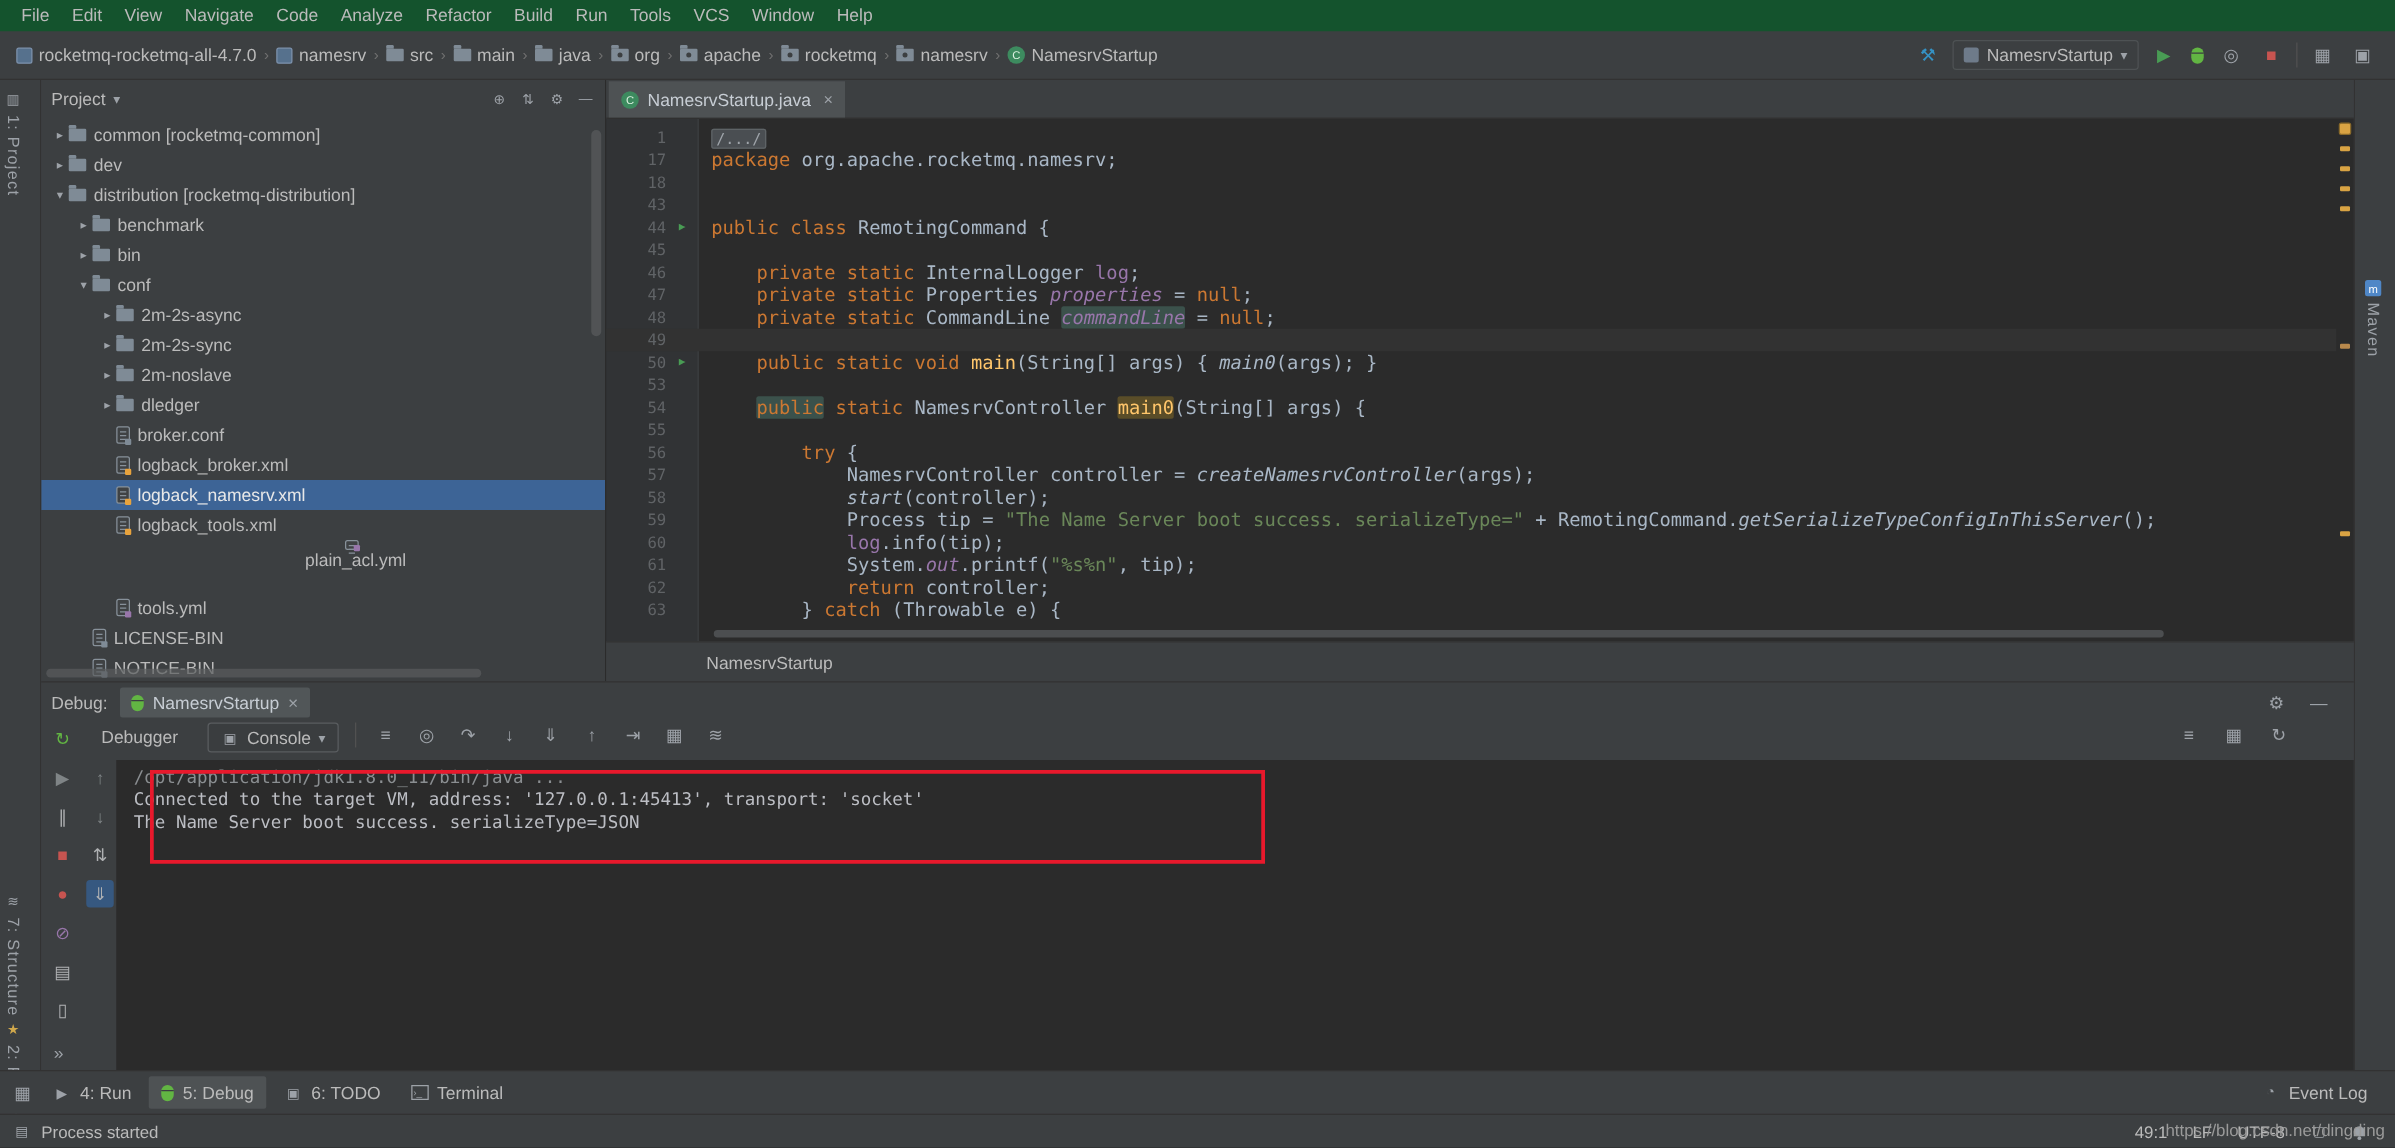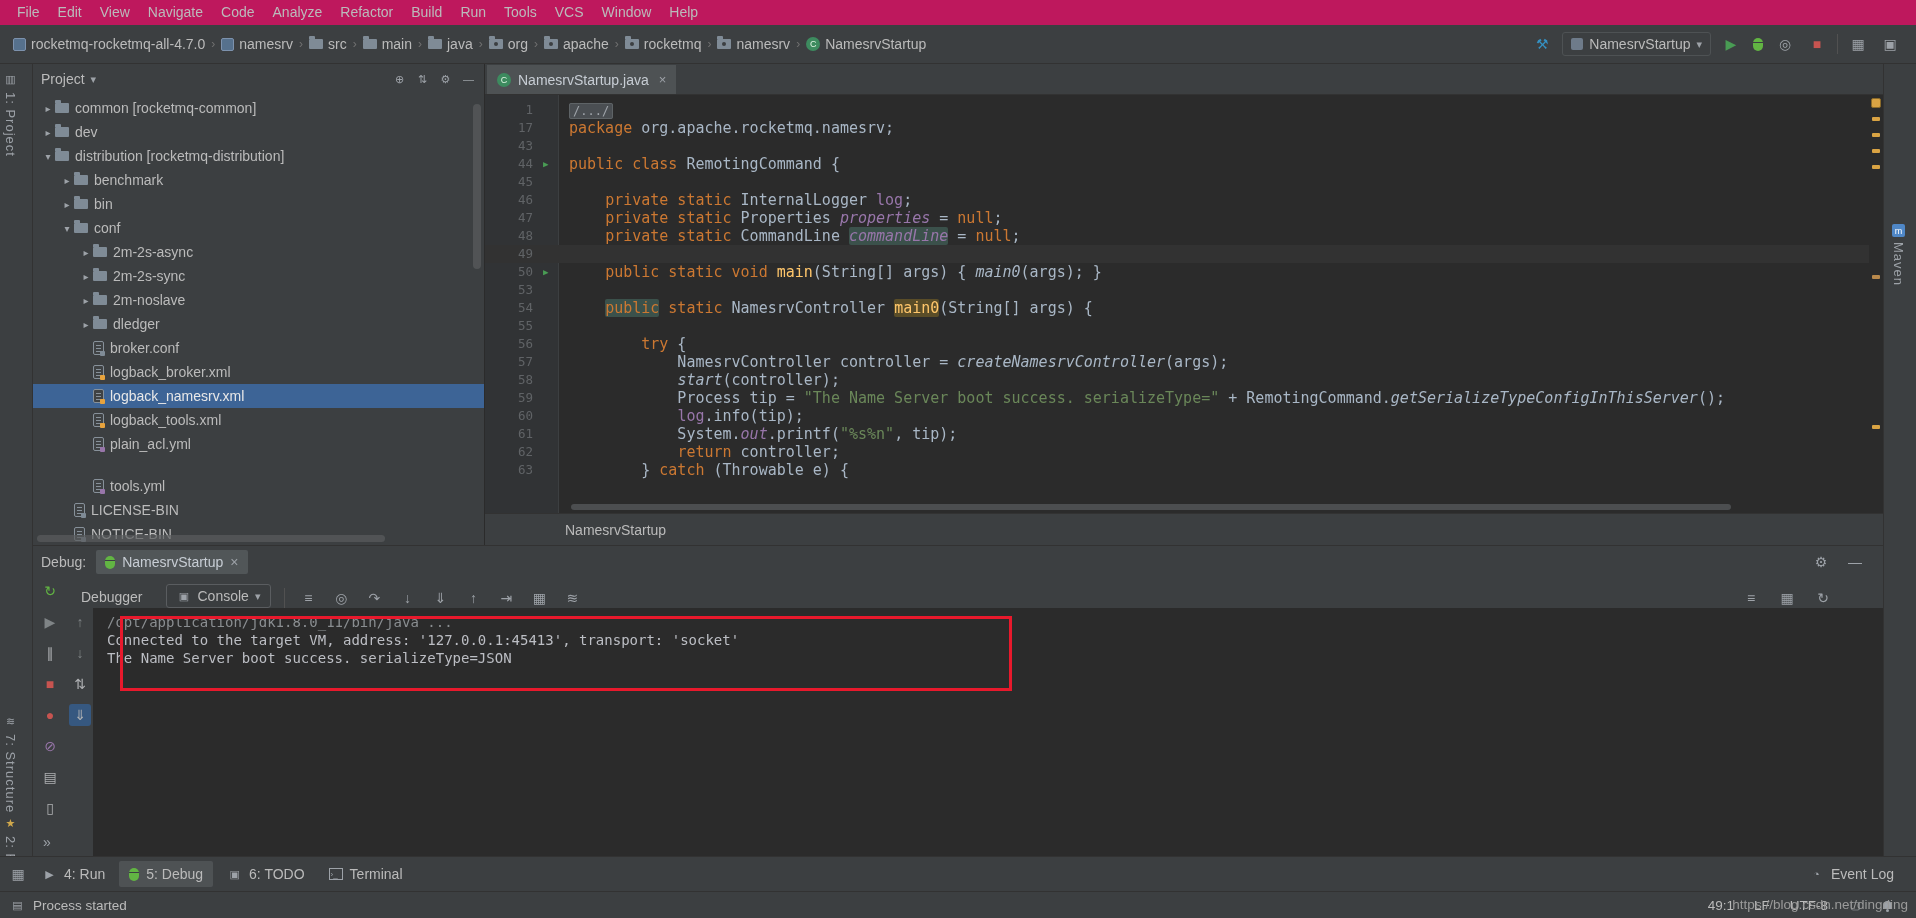--- a/index.html
+++ b/index.html
@@ -3,21 +3,21 @@
 <meta charset="utf-8">
 <style>
   * { margin:0; padding:0; box-sizing:border-box; }
   html,body { background:#2b2b2b; }
   #root { position:relative; width:1916px; height:918px; background:#3c3f41;
           color:#bbbbbb; font-family:"Liberation Sans",sans-serif; font-size:14px;
           overflow:hidden; user-select:none; }
 
   
   .menu-bar { position:absolute; left:0; top:0; right:0; height:25px;
-              display:flex; align-items:center; padding-left:8px; background:#be185d; }
+              display:flex; align-items:center; padding-left:8px; background:#14532d; }
   .menu-item { padding:0 9px; line-height:25px; color:#bbbbbb; cursor:default; }
 
   
   .main-toolbar { position:absolute; left:0; top:25px; right:0; height:39px;
                   display:flex; align-items:center; padding:0 10px;
                   border-bottom:1px solid #323232; }
   .crumbs { display:flex; align-items:center; }
   .crumb { display:flex; align-items:center; gap:5px; padding:2px 3px; color:#bbbbbb; }
   .crumb-sep { color:#707070; margin:0 3px; font-size:12px; }
   .toolbar-right { margin-left:auto; display:flex; align-items:center; gap:10px; padding-right:6px; }
@@ -124,21 +124,21 @@
   
   .debug-panel { position:absolute; left:33px; top:545px; width:1850px; height:311px;
                  background:#3c3f41; border-top:1px solid #323232; }
   .debug-header { position:absolute; left:0; top:0; right:0; height:32px; display:flex;
                   align-items:center; padding:0 8px; gap:10px; }
   .dbg-tab { display:flex; align-items:center; gap:7px; padding:4px 9px; background:#515658;
              border-radius:2px; color:#c7cdd4; }
   .dbg-tab .close { color:#9da2a8; }
   .hdr-right { margin-left:auto; display:flex; gap:14px; padding-right:10px; }
   .debug-toolbar { position:absolute; left:28px; top:32px; right:0; height:30px;
-                   display:flex; align-items:flex-end; gap:13px; padding:0 10px; }
+                   display:flex; align-items:flex-start; gap:13px; padding:0 10px; }
   .vt { padding:3px 10px; color:#bbbbbb; display:flex; align-items:center; gap:6px; }
   .vt.active { background:#3a3d3f; border:1px solid #5a5d60; border-radius:3px; }
   .dbg-right { margin-left:auto; display:flex; gap:16px; padding-right:40px; }
   .debug-side { position:absolute; left:0; top:34px; width:60px; bottom:0; }
   .dcol { position:absolute; display:flex; flex-direction:column; gap:9px; align-items:center; width:24px; }
   .dcol1 { left:5px; top:0; }
   .dcol2 { left:35px; top:31px; }
   .dicon { width:22px; height:22px; display:flex; align-items:center; justify-content:center; font-size:14px; }
   .dicon.active { background:#365880; border-radius:3px; }
   .overflow { position:absolute; left:10px; bottom:6px; color:#9da2a8; }
@@ -358,21 +358,21 @@
         <div class="trow selected" style="padding-left: 46px;">
           <span class="chev"></span>
           <span class="fico xml"></span>
           <span class="tlabel">logback_namesrv.xml</span>
         </div>
         <div class="trow" style="padding-left: 46px;">
           <span class="chev"></span>
           <span class="fico xml"></span>
           <span class="tlabel">logback_tools.xml</span>
         </div>
-        <div class="trow" style="padding-left: 46px;">
+        <div class="trow" style="padding-left: 46px; flex-direction: column;">
           <span class="chev"></span>
           <span class="fico yml"></span>
           <span class="tlabel">plain_acl.yml</span>
         </div>
         <div class="trow" style="padding-left: 46px; margin-top: 18px;">
           <span class="chev"></span>
           <span class="fico yml"></span>
           <span class="tlabel">tools.yml</span>
         </div>
         <div class="trow" style="padding-left: 27px;">
@@ -401,20 +401,21 @@
       <span>NamesrvStartup.java</span>
       <span class="close">×</span>
     </div>
   </div>
 
   <div class="code-area">
     <div class="gutter-bg"></div>
     <div class="code-lines" id="code-lines">
         <div class="ln"><span class="lnum">1</span><span><span class="tk-fold">/.../</span></span></div>
         <div class="ln"><span class="lnum">17</span><span><span class="tk-kw">package</span><span class="tk-pln"> org.apache.rocketmq.namesrv;</span></span></div>
+        <div class="ln"><span class="lnum">18</span><span></span></div>
         <div class="ln"><span class="lnum">43</span><span></span></div>
         <div class="ln"><span class="lnum">44</span><span class="larrow">▶</span><span><span class="tk-kw">public class</span><span class="tk-pln"> RemotingCommand {</span></span></div>
         <div class="ln"><span class="lnum">45</span><span></span></div>
         <div class="ln"><span class="lnum">46</span><span><span class="tk-pln">    </span><span class="tk-kw">private static</span><span class="tk-pln"> InternalLogger </span><span class="tk-fld">log</span><span class="tk-pln">;</span></span></div>
         <div class="ln"><span class="lnum">47</span><span><span class="tk-pln">    </span><span class="tk-kw">private static</span><span class="tk-pln"> Properties </span><span class="tk-fldi">properties</span><span class="tk-pln"> = </span><span class="tk-kw">null</span><span class="tk-pln">;</span></span></div>
         <div class="ln"><span class="lnum">48</span><span><span class="tk-pln">    </span><span class="tk-kw">private static</span><span class="tk-pln"> CommandLine </span><span class="tk-hlf">commandLine</span><span class="tk-pln"> = </span><span class="tk-kw">null</span><span class="tk-pln">;</span></span></div>
         <div class="ln current"><span class="lnum">49</span><span></span></div>
         <div class="ln"><span class="lnum">50</span><span class="larrow">▶</span><span><span class="tk-pln">    </span><span class="tk-kw">public static void</span><span class="tk-pln"> </span><span class="tk-mth">main</span><span class="tk-pln">(String[] args) { </span><span class="tk-itc">main0</span><span class="tk-pln">(args); }</span></span></div>
         <div class="ln"><span class="lnum">53</span><span></span></div>
         <div class="ln"><span class="lnum">54</span><span><span class="tk-pln">    </span><span class="tk-hlk">public</span><span class="tk-kw"> static</span><span class="tk-pln"> NamesrvController </span><span class="tk-hlm">main0</span><span class="tk-pln">(String[] args) {</span></span></div>

